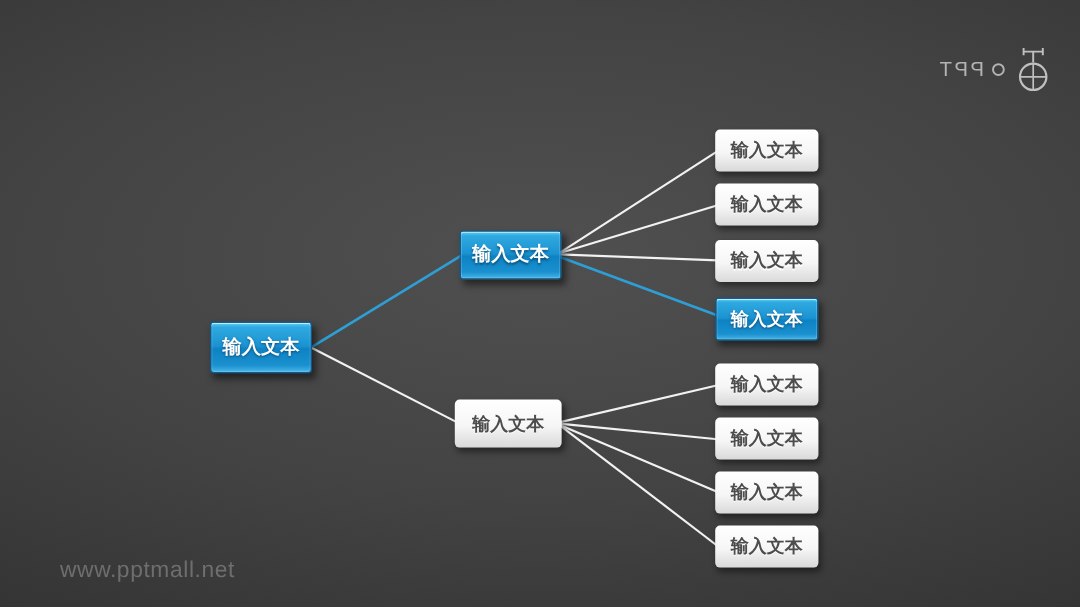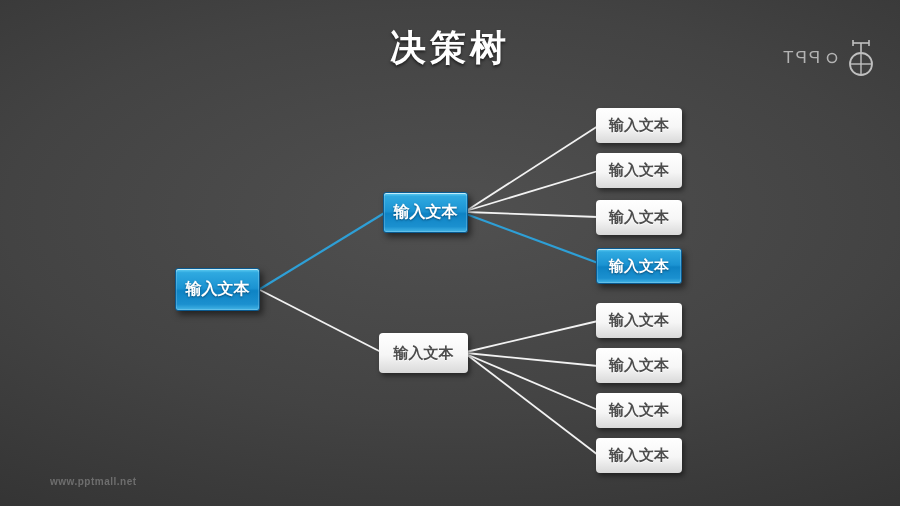--- a/index.html
+++ b/index.html
@@ -62,29 +62,28 @@
   #leaf-t2 { left:596px; top:200px; width:86px; height:35px; }
   #leaf-t3 { left:596px; top:248px; width:86px; height:36px; }
   #leaf-b0 { left:596px; top:303px; width:86px; height:35px; }
   #leaf-b1 { left:596px; top:348px; width:86px; height:35px; }
   #leaf-b2 { left:596px; top:393px; width:86px; height:35px; }
   #leaf-b3 { left:596px; top:438px; width:86px; height:35px; }
 
   
   .watermark {
     position:absolute; left:50px; bottom:19px;
-    color:#6e6e6e; font-size:10px; letter-spacing:0.5px;font-weight:bold;
+    color:#6e6e6e; font-size:19px; letter-spacing:0.5px;
   }
 </style>
 </head>
 <body>
 
 <div class="slide">
 
-  <div class="title">决策树</div>
 
   <div class="logo">
     <span class="logo-text">PPT</span>
     <svg width="12" height="12" viewBox="0 0 12 12">
       <circle cx="6" cy="6" r="4.5" fill="none" stroke="#b3b3b3" stroke-width="1.6"></circle>
     </svg>
     <svg width="34" height="40" viewBox="0 0 34 40">
       <line x1="9" y1="5" x2="25" y2="5" stroke="#c0c0c0" stroke-width="1.6"></line>
       <line x1="9" y1="2" x2="9" y2="8" stroke="#c0c0c0" stroke-width="1.6"></line>
       <line x1="25" y1="2" x2="25" y2="8" stroke="#c0c0c0" stroke-width="1.6"></line>

